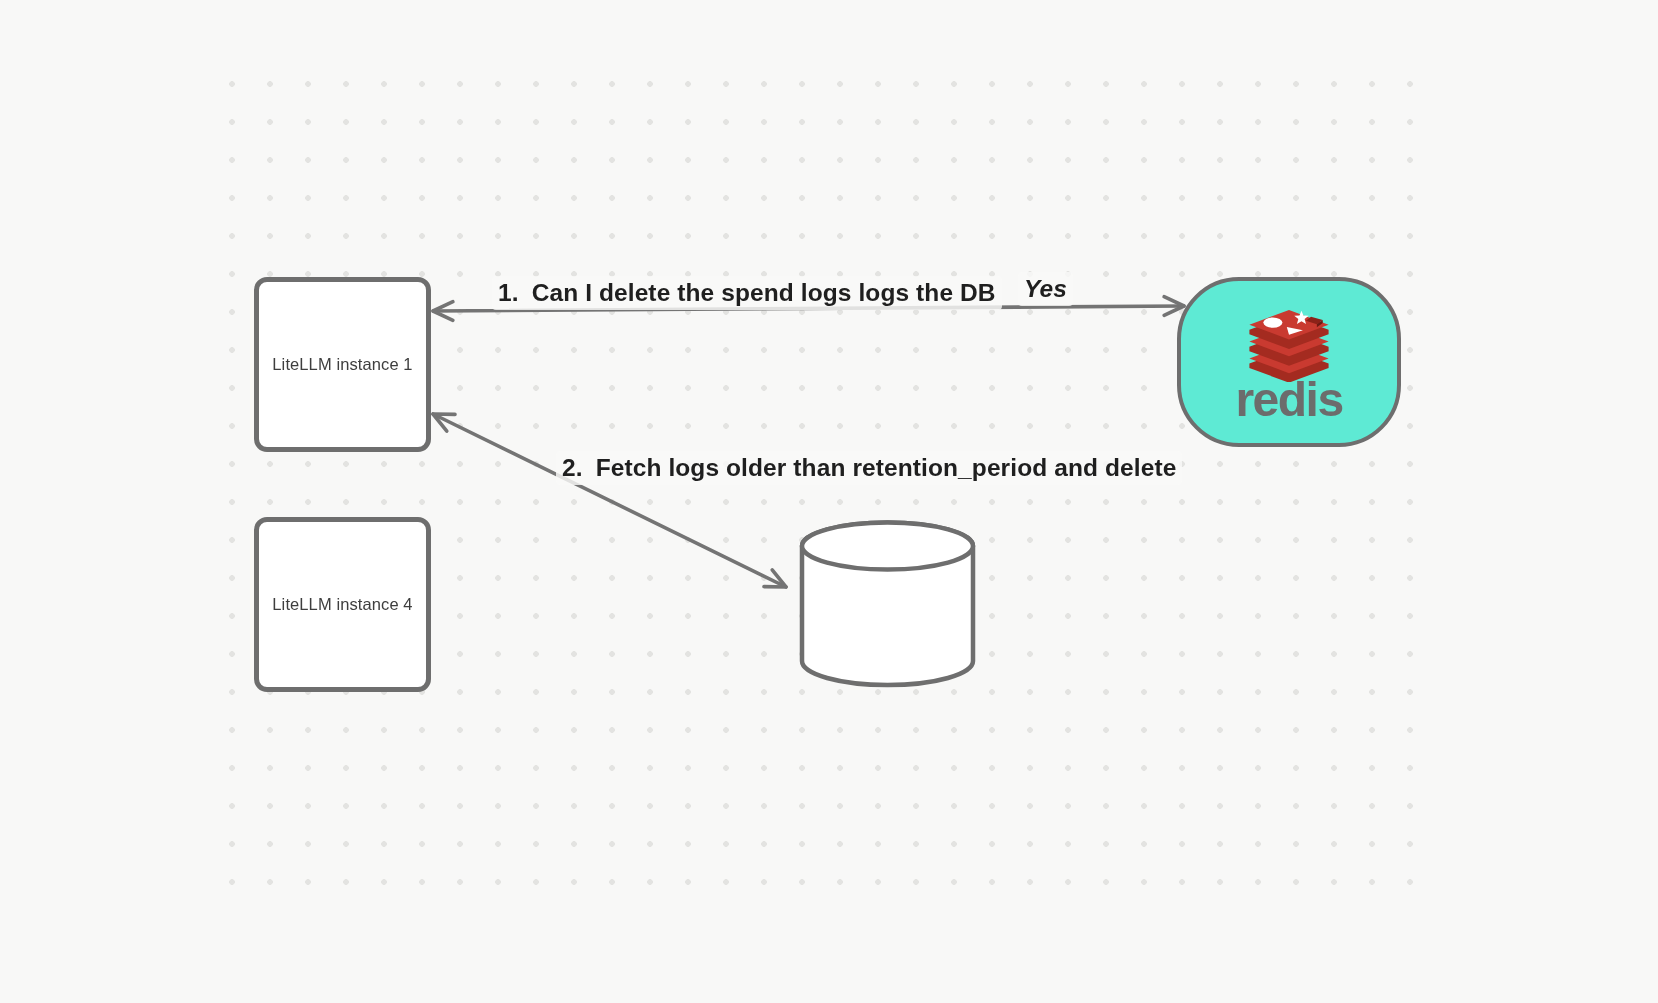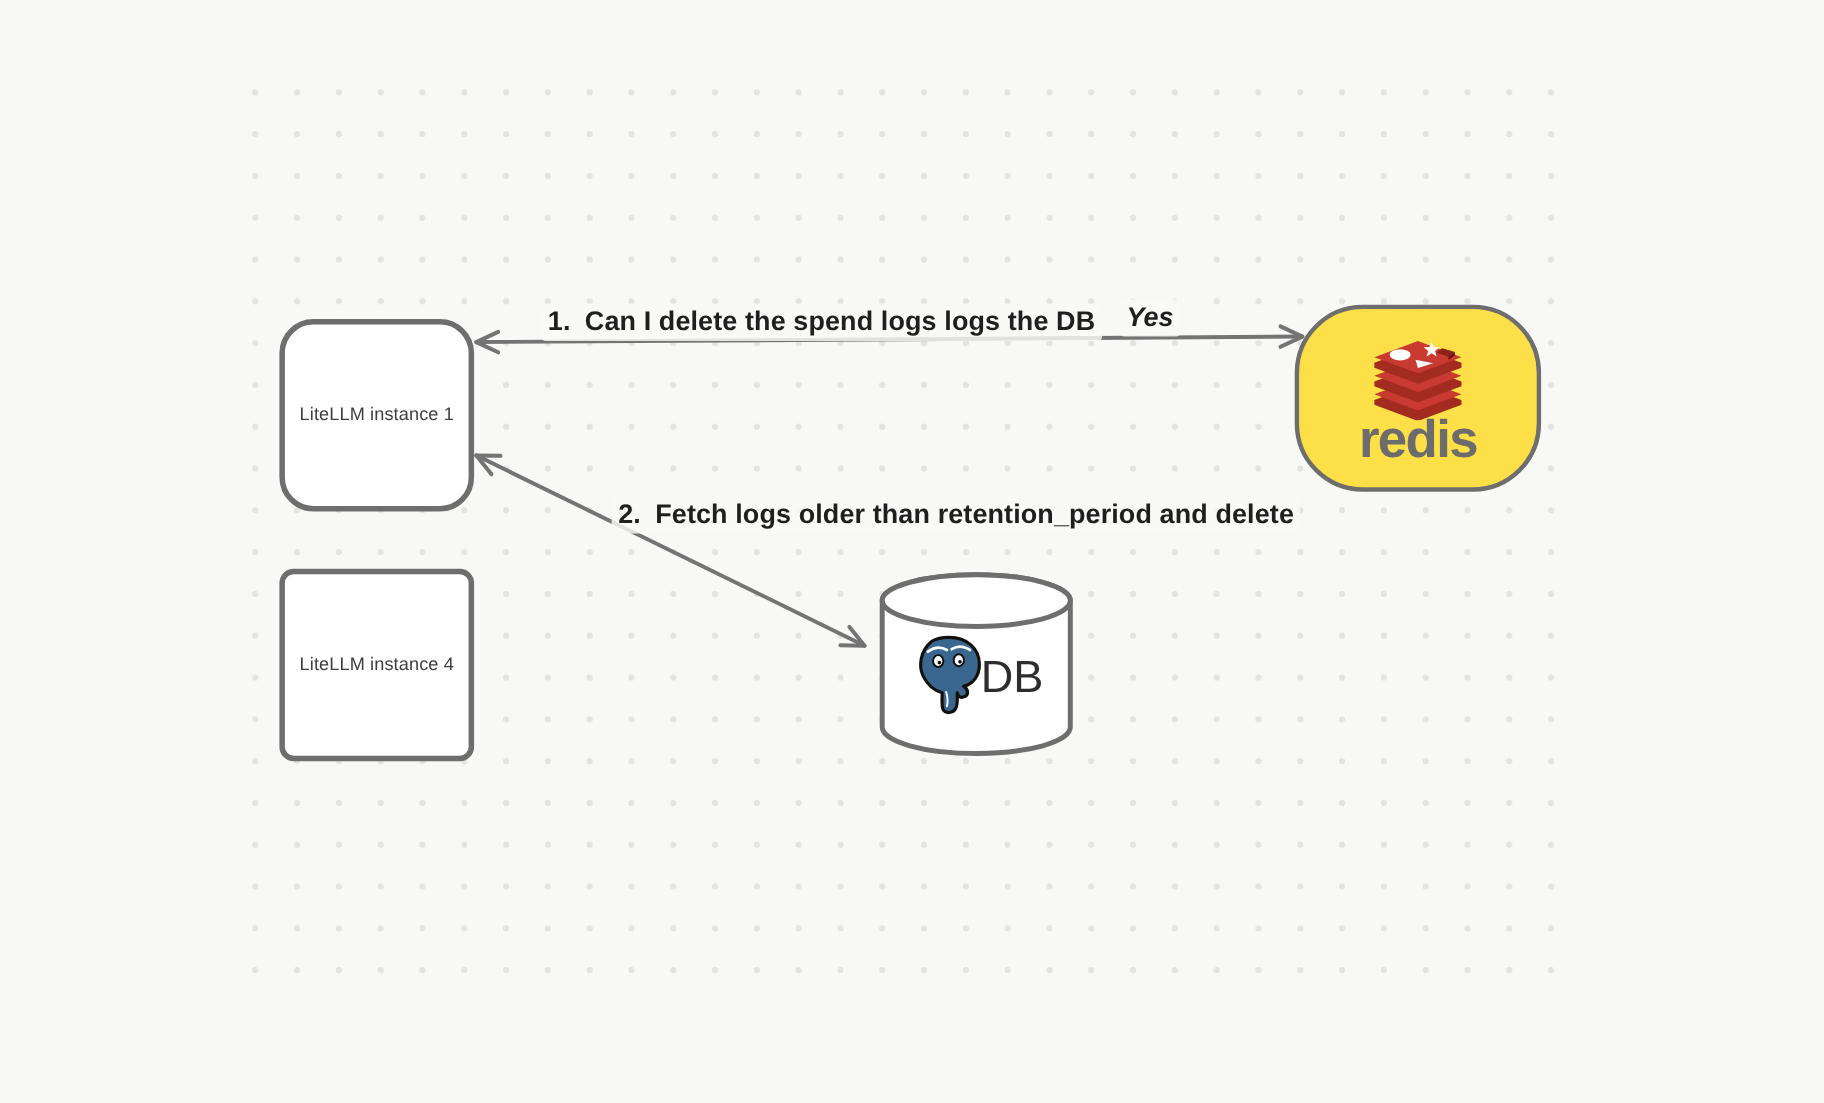--- a/index.html
+++ b/index.html
@@ -41,32 +41,32 @@
     border-radius: 13px;
     display: flex;
     align-items: center;
     justify-content: center;
   }
   .instance-box .box-label {
     font-size: 16.5px;
     color: #3e3e3e;
     letter-spacing: 0.1px;
   }
-  .box-1 { top: 290px; border-radius: 31px; }
+  .box-1 { top: 277px; }
   .box-2 { top: 517px; }
   .box-3 { top: 755px; }
 
   .redis-node {
     position: absolute;
     left: 1177px;
     top: 277px;
     width: 224px;
     height: 170px;
     box-sizing: border-box;
-    background: #fde047;
+    background: #5eead4;
     border: 4px solid #6e6e6e;
     border-radius: 62px;
     display: flex;
     flex-direction: column;
     align-items: center;
     justify-content: center;
     padding-top: 6px;
   }
   .redis-wordmark {
     font-size: 48px;
@@ -170,38 +170,20 @@
       <polygon points="98,19.5 106,13.5 106,17.5 98,23.5" fill="#6d1a13"></polygon>
     </svg>
     <div class="redis-wordmark">redis</div>
   </div>
 
   <div class="db-cylinder">
     <svg class="cyl-svg" width="177" height="170" viewBox="0 0 177 170" xmlns="http://www.w3.org/2000/svg">
       <path d="M3,28 L3,143 A85.5,24 0 0 0 174,143 L174,28 A85.5,23.5 0 0 0 3,28 Z" fill="#ffffff" stroke="#6e6e6e" stroke-width="4.5"></path>
       <ellipse cx="88.5" cy="28" rx="85.5" ry="23.5" fill="#ffffff" stroke="#6e6e6e" stroke-width="4.5"></ellipse>
     </svg>
-    <div class="db-content">
-      <svg width="72" height="78" viewBox="0 0 100 105" xmlns="http://www.w3.org/2000/svg">
-        <path d="M50,3 C72,3 88,17 88,37 C88,52 80,62 68,65
-                 C74,68 75,76 69,78 C65,80 61,78 60,73
-                 C60,80 61,88 58,93 C55,99 45,100 42,94
-                 C40,88 41,80 41,73
-                 C30,70 22,62 17,52 C11,40 13,20 28,8
-                 C34,4 42,3 50,3 Z" fill="#39678f" stroke="#12100b" stroke-width="4" stroke-linejoin="round"></path>
-        <path d="M23,21 Q35,12 47,19" stroke="#ffffff" stroke-width="3.5" fill="none" stroke-linecap="round"></path>
-        <path d="M53,18 Q64,11 76,19" stroke="#ffffff" stroke-width="3.5" fill="none" stroke-linecap="round"></path>
-        <ellipse cx="36" cy="33" rx="6.5" ry="7.5" fill="#ffffff" stroke="#12100b" stroke-width="2.5"></ellipse>
-        <circle cx="37.5" cy="35" r="2.3" fill="#12100b"></circle>
-        <ellipse cx="62" cy="32" rx="6.5" ry="7.5" fill="#ffffff" stroke="#12100b" stroke-width="2.5"></ellipse>
-        <circle cx="63.5" cy="34" r="2.3" fill="#12100b"></circle>
-        <path d="M46,72 Q49,81 47,90" stroke="#ffffff" stroke-width="2.5" fill="none" stroke-linecap="round"></path>
-      </svg>
-      <span class="db-label">DB</span>
-    </div>
   </div>
 
   <div class="edge-label label-1">
     <span class="num">1.</span>
     <span>Can I delete the spend logs logs the DB</span>
   </div>
   <div class="edge-label label-yes">
     <span>Yes</span>
   </div>
   <div class="edge-label label-2">

